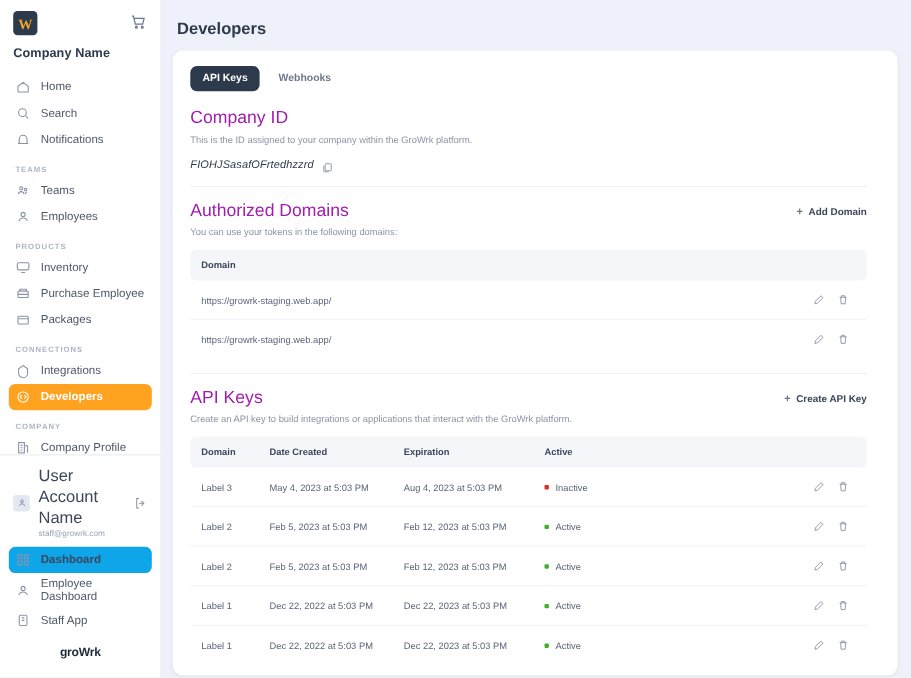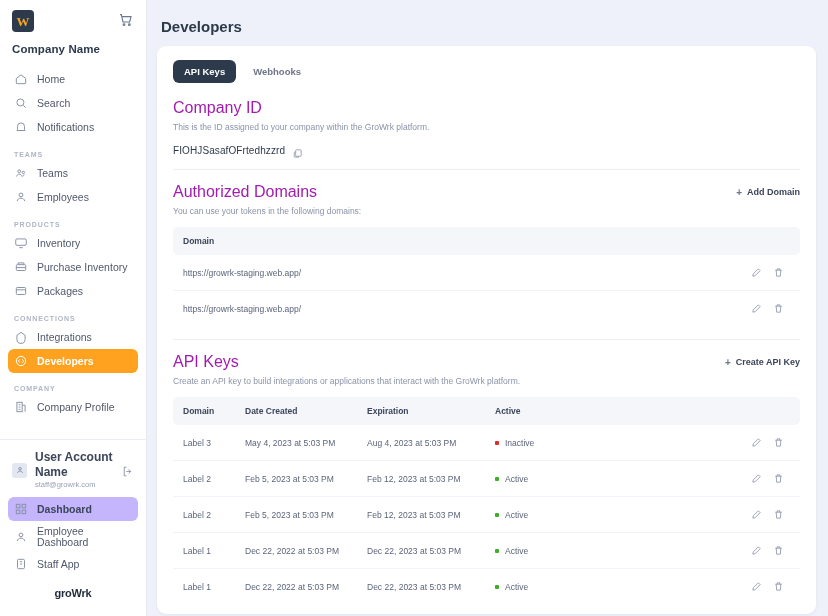--- a/index.html
+++ b/index.html
@@ -36,62 +36,62 @@
     text-transform: uppercase; margin: 12px 0 3px 6px;
   }
   .nav-item {
     display: flex; align-items: center; gap: 9px;
     padding: 5px 6px; border-radius: 6px; cursor: pointer;
     font-size: 10.5px; color: #50586b; line-height: 1;
   }
   .nav-item .ico { width: 14px; height: 14px; flex: none; color: #8b93a7; display: flex; align-items: center; justify-content: center; }
   .nav-item.active-orange { background: #ffa21f; color: #ffffff; font-weight: 600; }
   .nav-item.active-orange .ico { color: #ffffff; }
-  .nav-item.active-grey { background: #c4b5fd; color: #3c4559; font-weight: 600; }
+  .nav-item.active-grey { background: #0ea5e9; color: #3c4559; font-weight: 600; }
 
   .sb-bottom { border-top: 1px solid #e9ecf4; padding: 8px 8px 6px 8px; }
   .user-row { display: flex; align-items: center; gap: 8px; padding: 2px 4px 7px 4px; }
   .avatar {
     width: 15px; height: 15px; border-radius: 3px; background: #e3e7f1;
     display: flex; align-items: center; justify-content: center; color: #7b melhor;
     color: #7b849c; flex: none;
   }
   .user-text { flex: 1; min-width: 0; }
-  .user-name { font-size: 12px; color: #3c4559; font-weight: 700; line-height: 1.25; }
+  .user-name { font-size: 15px; color: #3c4559; font-weight: 400; line-height: 1.25; }
   .user-mail { font-size: 7.5px; color: #9aa2b6; line-height: 1.3; }
   .logout-icon { width: 13px; height: 13px; color: #8b93a7; flex: none; }
   .sb-footer { text-align: center; padding: 7px 0 9px 0; }
   .sb-footer span { font-size: 11px; font-weight: 700; color: #1f2a3a; letter-spacing: -.2px; }
 
   
   .main { flex: 1; height: 616px; overflow: hidden; padding: 14px 12px 0 10px; }
   .page-title { font-size: 15px; font-weight: 700; color: #2c3a4b; margin: 4px 0 11px 4px; }
   .card {
-    background: #fff; border-radius: 9px; padding: 14px 16px 10px 16px;
+    background: #fff; border-radius: 9px; padding: 14px 28px 10px 16px;
     box-shadow: 0 1px 3px rgba(40,55,90,.07);
   }
 
   .tabs { display: flex; gap: 6px; margin-bottom: 16px; }
   .tab {
     font-size: 9.5px; font-weight: 700; padding: 6px 11px; border-radius: 6px;
     color: #6e7689; cursor: pointer;
   }
   .tab.active { background: #2c3a4b; color: #ffffff; }
 
   .sec-head { display: flex; align-items: center; justify-content: space-between; }
   .sec-title { font-size: 16px; font-weight: 400; color: #a21caf; }
   .sec-sub { font-size: 8.5px; color: #8b93a7; margin-top: 5px; }
   .action-btn {
     display: flex; align-items: center; gap: 5px; cursor: pointer;
     font-size: 9px; font-weight: 700; color: #3c4559;
   }
   .action-btn .plus { font-size: 10px; color: #6e7689; }
 
   .cid-row { display: flex; align-items: center; gap: 7px; margin-top: 13px; }
-  .cid-val { font-size: 10px; color: #2c3a4b; letter-spacing: .1px; }
+  .cid-val { font-size: 10px; color: #2c3a4b; letter-spacing: .1px; font-style: italic; }
   .copy-icon { width: 11px; height: 11px; color: #8b93a7; cursor: pointer; }
 
   .divider { height: 1px; background: #eceff5; margin: 13px 0 0 0; }
 
   .tbl { width: 100%; border-collapse: collapse; margin-top: 11px; }
   .tbl thead th {
     background: #f4f6fa; font-size: 8.5px; font-weight: 700; color: #3c4559;
     text-align: left; padding: 9px 10px;
   }
   .tbl thead th:first-child { border-radius: 5px 0 0 5px; }
@@ -186,21 +186,21 @@
           </span>
         <span>Inventory</span>
       </div>
       <div class="nav-item">
         <span class="ico">
             <svg viewBox="0 0 24 24" fill="none" stroke="currentColor" stroke-width="1.7">
               <rect x="4" y="8" width="16" height="10" rx="1.5"></rect>
               <path d="M7 8V5h10v3M4 13h16"></path>
             </svg>
           </span>
-        <span>Purchase Inventory</span>
+        <span>Purchase Employee</span>
       </div>
       <div class="nav-item">
         <span class="ico">
             <svg viewBox="0 0 24 24" fill="none" stroke="currentColor" stroke-width="1.7">
               <rect x="4" y="6" width="16" height="12" rx="1.5"></rect>
               <path d="M4 10h16"></path>
             </svg>
           </span>
         <span>Packages</span>
       </div>

